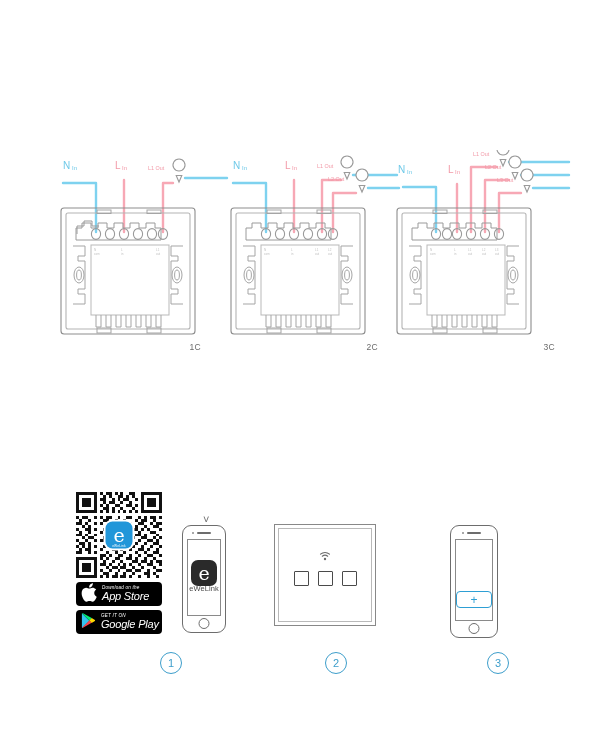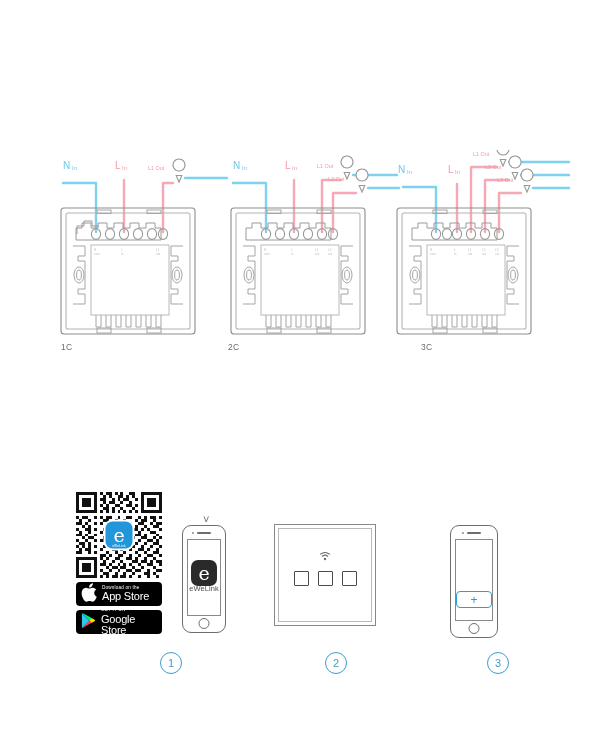--- a/index.html
+++ b/index.html
@@ -17,26 +17,26 @@
   
   .wiring-section{position:absolute;left:0;top:150px;width:600px;height:215px;}
   .diagram{position:absolute;top:0;width:176px;height:215px;}
   .diagram.d1{left:55px;}
   .diagram.d2{left:225px;}
   .diagram.d3{left:395px;}
 
   .diagram svg{position:absolute;left:0;top:0;}
   .diag-caption{
     position:absolute;left:0;top:192px;width:176px;
-    text-align:left;font-size:8.5px;color:#6b6b6b;
+    text-align:right;font-size:8.5px;color:#6b6b6b;
     letter-spacing:.3px;
   }
   .d1 .diag-caption{width:140px;left:6px;}
   .d2 .diag-caption{width:150px;left:3px;}
-  .d3 .diag-caption{width:150px;left:26px;}
+  .d3 .diag-caption{width:150px;left:10px;}
 
   
   .setup-section{position:absolute;left:0;top:485px;width:600px;height:200px;}
 
   .qr-block{position:absolute;left:76px;top:7px;width:90px;}
   .qr-img{width:86px;height:86px;display:block;position:relative;}
   .qr-logo{
     position:absolute;left:50%;top:50%;transform:translate(-50%,-50%);
     width:27px;height:27px;border-radius:7px;
     background:#2196d9;
@@ -51,21 +51,21 @@
     position:absolute;left:50%;bottom:1px;transform:translateX(-50%);
     font-size:3.2px;color:#fff;white-space:nowrap;letter-spacing:.2px;
   }
 
   .badge{
     width:86px;height:24px;background:#000;border-radius:4px;
     margin-top:4px;display:flex;align-items:center;
     padding-left:5px;box-sizing:border-box;color:#fff;
   }
   .badge .glyph{flex:0 0 auto;margin-right:4px;}
-  .badge .txt{display:flex;flex-direction:column;line-height:1;}
+  .badge .txt{display:flex;flex-direction:column;line-height:1;font-style:italic;}
   .badge .small{font-size:4.6px;letter-spacing:.2px;color:#fff;}
   .badge .big{font-size:11px;letter-spacing:-.2px;color:#fff;margin-top:1px;
               font-family:"Liberation Sans",sans-serif;}
 
   
   .phone{
     position:absolute;
     border:1.6px solid #6d6d6d;border-radius:9px;background:#fff;
     box-sizing:border-box;
   }
@@ -622,21 +622,21 @@
         <span class="glyph">
           <svg width="16" height="17" viewBox="0 0 16 17">
             <path fill="#34c4f0" d="M1.2 1.1C1 1.3.9 1.7.9 2.2v12.6c0 .5.1.9.3 1.1l.1.1 7-7v-.2l-7-7-.1.1z"></path>
             <path fill="#ffd900" d="M10.6 10.9L8.3 8.5v-.2L10.6 6l.1.1 2.8 1.6c.8.4.8 1.2 0 1.6l-2.9 1.6z"></path>
             <path fill="#f6434b" d="M10.7 10.8L8.3 8.4l-7.1 7.1c.3.3.7.3 1.2 0l8.3-4.7"></path>
             <path fill="#00ee76" d="M10.7 6.1L2.4 1.4c-.5-.3-.9-.3-1.2 0l7.1 7.1 2.4-2.4z"></path>
           </svg>
         </span>
         <span class="txt">
           <span class="small">GET IT ON</span>
-          <span class="big">Google Store</span>
+          <span class="big">Google Play</span>
         </span>
       </div>
     </div>
 
     <div class="phone-chevron" style="left:203px;top:29px;">˅</div>
     <div class="phone" style="left:182px;top:40px;width:44px;height:108px;">
       <div class="cam"></div>
       <div class="speaker"></div>
       <div class="screen">
         <div class="ewelink-icon">

